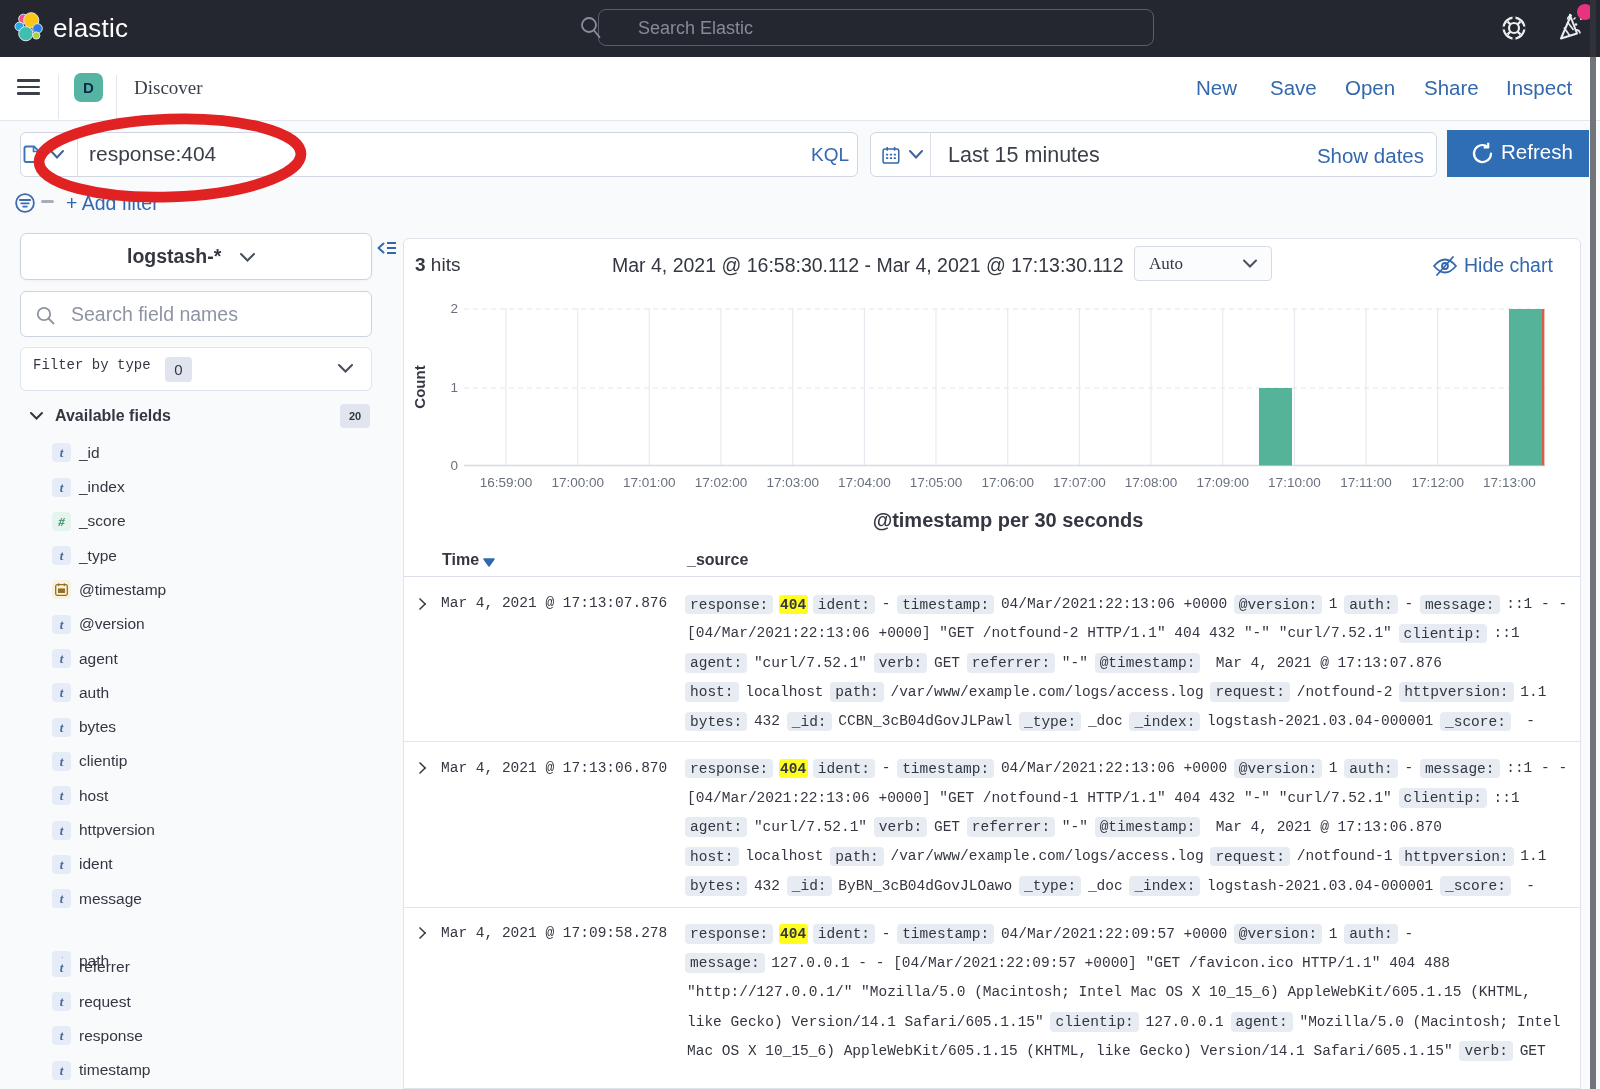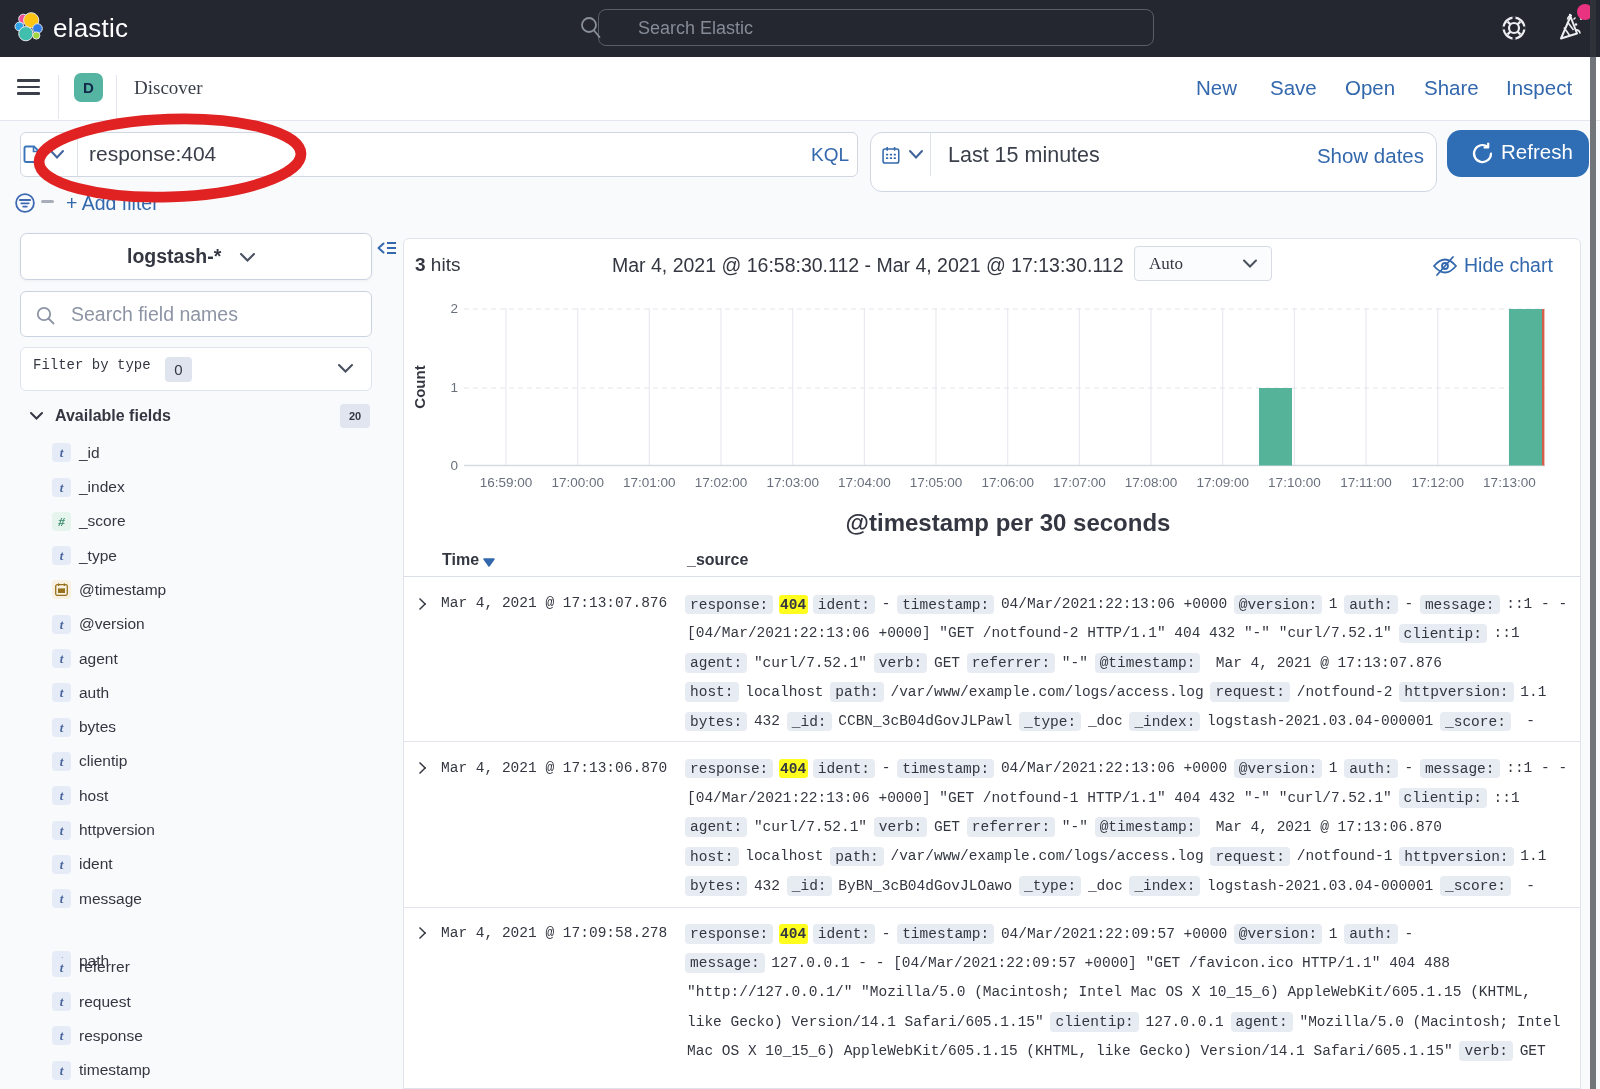--- a/index.html
+++ b/index.html
@@ -20,25 +20,25 @@
   #crumb { position:absolute; left:134px; top:20px; font-size:19px; color:#3a3f4a;font-family:Liberation Serif, serif; }
   .navlink { position:absolute; top:19px; font-size:20.5px; color:#3368ad; }
   #burger { position:absolute; left:17px; top:22px; width:23px; height:16px; }
   #burger div { height:2.6px; background:#3a3f4a; border-radius:1px; margin-bottom:4.1px; }
 
   
   #qbar { position:absolute; left:20px; top:132px; width:838px; height:45px; background:#fff; border:1px solid #d0d6e2; border-radius:6px; }
   #qbar .qleft { position:absolute; left:0; top:0; width:57px; height:43px; border-right:1px solid #dde1ea; }
   #qtext { position:absolute; left:68px; top:9px; font-size:21px; color:#3a3f4a; }
   #kql { position:absolute; left:790px; top:11px; font-size:19px; color:#3368ad; }
-  #dpick { position:absolute; left:870px; top:132px; width:567px; height:60px; background:#fff; border:1px solid #d0d6e2; border-radius:12px; }
+  #dpick { position:absolute; left:870px; top:132px; width:567px; height:45px; background:#fff; border:1px solid #d0d6e2; border-radius:6px; }
   #dpick .dleft { position:absolute; left:0; top:0; width:60px; height:43px; border-right:1px solid #dde1ea; }
   #dtext { position:absolute; left:77px; top:10px; font-size:21.5px; color:#3a3f4a; }
   #showdates { position:absolute; right:12px; top:11px; font-size:20.5px; color:#3368ad; }
-  #refresh { position:absolute; left:1447px; top:130px; width:142px; height:47px; background:#2f6db5; border-radius:14px; color:#fff; }
+  #refresh { position:absolute; left:1447px; top:130px; width:142px; height:47px; background:#2f6db5; border-radius:0; color:#fff; }
   #refresh span { position:absolute; left:54px; top:10px; font-size:20.5px; }
   #addfilter { position:absolute; left:66px; top:192px; font-size:19.5px; color:#3368ad; }
 
   
   #sb-index { position:absolute; left:20px; top:233px; width:352px; height:47px; background:#fff; border:1px solid #ccd3e0; border-radius:7px; box-shadow:0 1px 3px rgba(50,60,90,.06); }
   #sb-index span { position:absolute; left:106px; top:11px; font-size:19.5px; font-weight:bold; color:#343741; }
   #sb-search { position:absolute; left:20px; top:291px; width:352px; height:46px; background:#fff; border:1px solid #ccd3e0; border-radius:6px; }
   #sb-search .ph { position:absolute; left:50px; top:11px; font-size:19.5px; color:#8d94a4; }
   #sb-filter { position:absolute; left:20px; top:347px; width:352px; height:44px; background:#fff; border:1px solid #dfe3ec; border-radius:6px; }
   #sb-filter .lbl { position:absolute; left:12px; top:9px; font-size:14px; color:#343741;font-family:Liberation Mono, monospace; }
@@ -56,21 +56,21 @@
   #panel { position:absolute; left:403px; top:238px; width:1178px; height:851px; background:#fff; border:1px solid #e0e3ec; border-radius:6px 6px 0 0; }
   #hits { position:absolute; left:415px; top:254px; font-size:19px; color:#343741; }
   #hits b { font-weight:bold; }
   #drange { position:absolute; left:612px; top:254px; font-size:19.5px; color:#343741; }
   #auto { position:absolute; left:1134px; top:246px; width:138px; height:35px; background:#fbfcfe; border:1px solid #d6dbe6; border-radius:4px;font-family:Liberation Serif, serif; }
   #auto span { position:absolute; left:14px; top:7px; font-size:17px; color:#343741; }
   #hidechart { position:absolute; left:1464px; top:254px; font-size:19.5px; color:#3368ad; }
 
   
   #chart { position:absolute; left:403px; top:296px; width:1178px; height:240px; }
-  #tslabel { position:absolute; left:437px; top:509px; width:1142px; text-align:center; font-size:24px; font-weight:bold; color:#343741; }
+  #tslabel { position:absolute; left:437px; top:509px; width:1142px; text-align:center; font-size:20px; font-weight:bold; color:#343741; }
 
   
   #thead-time { position:absolute; left:442px; top:551px; font-size:16px; font-weight:bold; color:#343741; }
   #thead-src { position:absolute; left:687px; top:551px; font-size:16px; font-weight:bold; color:#343741; }
   #thead-line { position:absolute; left:404px; top:576px; width:1176px; height:1px; background:#dadfe9; }
   .rowdiv { position:absolute; left:404px; width:1176px; height:1px; background:#e2e5ee; }
   .chev { position:absolute; left:414px; width:12px; height:12px; border-right:2px solid #343741; border-top:2px solid #343741; transform:rotate(45deg) scale(.72); }
   .ttime { position:absolute; left:441px; font-family:"Liberation Mono",monospace; font-size:14.5px; color:#343741; }
   .tsrc { position:absolute; left:687px; width:920px; font-family:"Liberation Mono",monospace; font-size:14.5px; color:#343741; line-height:29.33px; }
   .tsrc .tline { white-space:nowrap; height:29.33px; }

